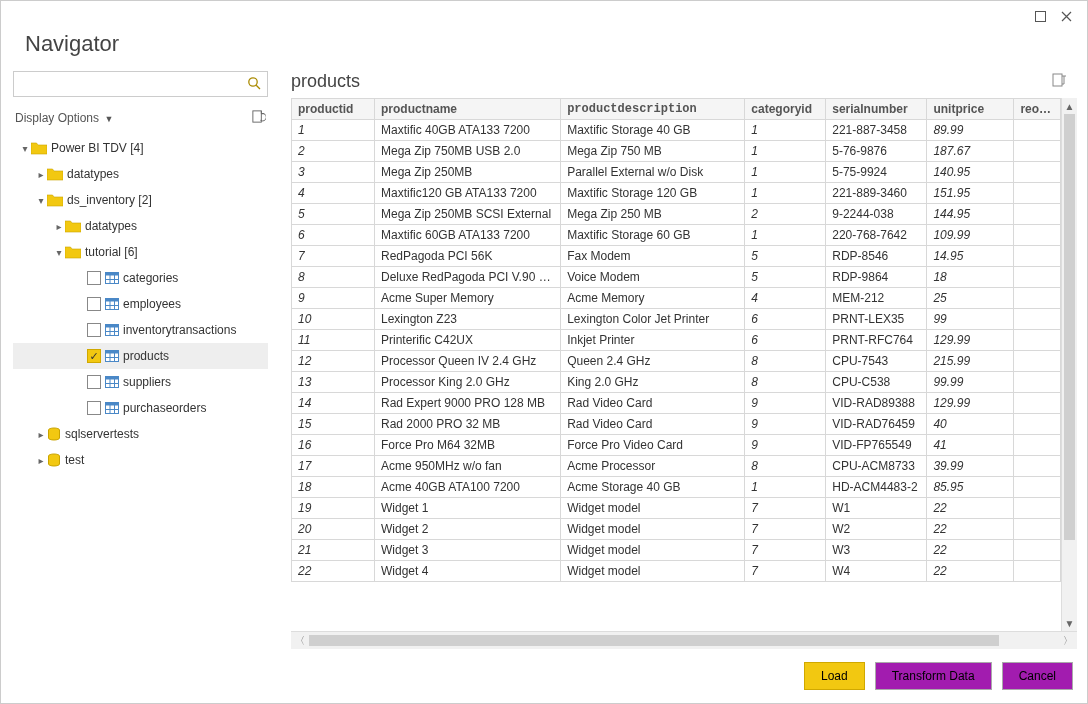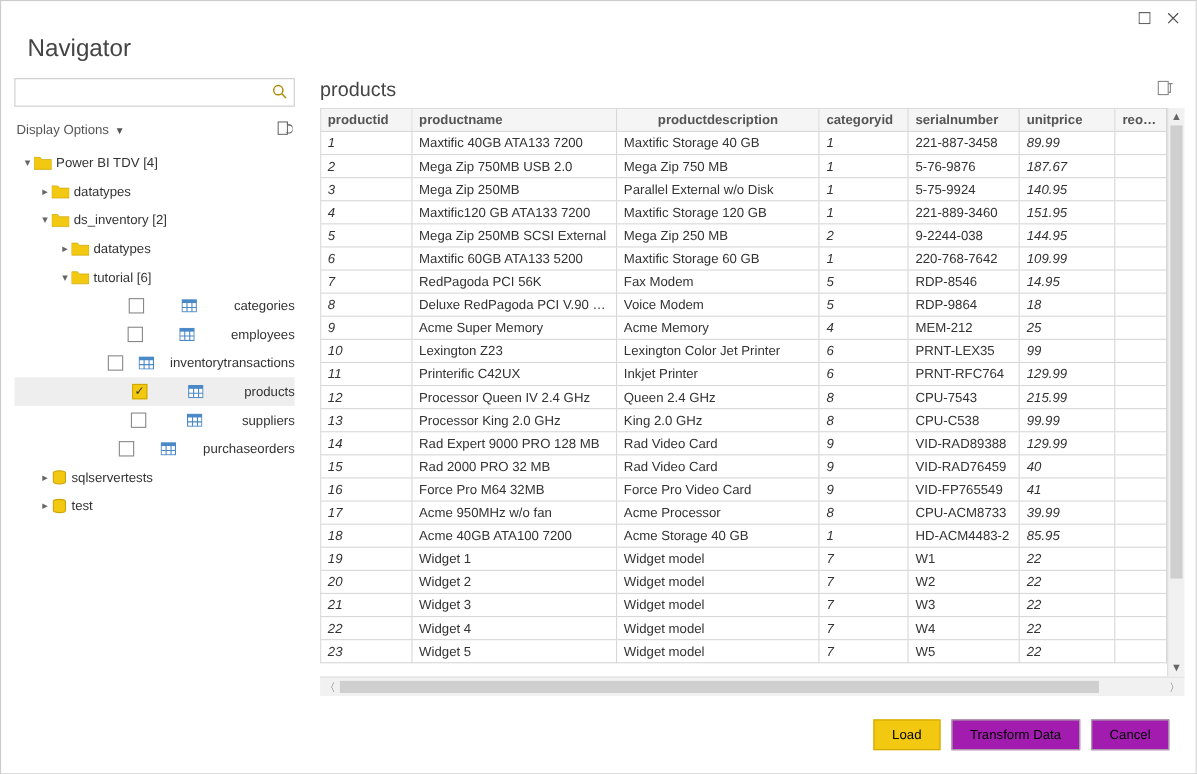--- a/index.html
+++ b/index.html
@@ -21,21 +21,21 @@
   .tree-row { display:flex; align-items:center; height:26px; white-space:nowrap; cursor:default; }
   .disclosure { width:12px; display:inline-flex; justify-content:center; color:#666; cursor:pointer; font-size:10px;}
   .chk { width:14px; height:14px; border:1px solid #888; margin:0 4px; display:inline-flex; align-items:center; justify-content:center; background:#fff; cursor:pointer; }
   .chk.checked { background:#f2c811; border-color:#d0a800; }
   .chk.checked::after { content:"✓"; font-size:11px; color:#333; line-height:1; }
   .node-icon { margin-right:4px; display:inline-flex; align-items:center; }
   .tree-row.selected { background:#eee; }
   .d0 { padding-left: 6px; }
   .d1 { padding-left: 22px; }
   .d2 { padding-left: 40px; }
-  .d4 { padding-left: 58px; justify-content: space-between; }
+  .d4 { padding-left: 58px; }
 
   .main { flex:1; display:flex; flex-direction:column; padding: 6px 6px 0 14px; overflow:hidden; }
   .main-head { display:flex; justify-content:space-between; align-items:center; padding-right:10px; }
   .main-title { font-size:18px; font-weight:400; color:#444; }
   .grid-wrap { flex:1; border:0px solid #ccc; margin-top:6px; overflow:hidden; display:flex; flex-direction:column; }
   .grid-scroll { overflow:hidden; position:relative; flex:1; display:flex; }
   .grid-inner { overflow:hidden; flex:1; }
   table.grid { border-collapse:collapse; width: 100%; table-layout:fixed; }
   table.grid th, table.grid td { border:1px solid #d8d8d8; padding:3px 6px; height:21px; font-size:12px; text-align:left; overflow:hidden; white-space:nowrap; text-overflow:ellipsis; }
   table.grid th { background:#f5f5f5; font-weight:600; color:#555;}
@@ -43,21 +43,21 @@
   th.num { font-style:normal; font-weight:600;}
   .vscroll { width:16px; background:#f1f1f1; border-left:1px solid #ddd; display:flex; flex-direction:column; align-items:center; }
   .vscroll .arrow { height:16px; width:100%; display:flex; align-items:center; justify-content:center; color:#666; cursor:pointer; font-size:10px;}
   .vscroll .track { flex:1; width:100%; position:relative; }
   .vscroll .thumb { position:absolute; left:2px; right:2px; top:0; height:85%; background:#cfcfcf; }
   .hscroll { height:18px; background:#f1f1f1; border-top:1px solid #ddd; display:flex; align-items:center; }
   .hscroll .arrow { width:18px; height:100%; display:flex; align-items:center; justify-content:center; color:#666; cursor:pointer; font-size:10px;}
   .hscroll .track { flex:1; height:100%; position:relative; }
   .hscroll .thumb { position:absolute; top:3px; bottom:3px; left:0; width:92%; background:#cfcfcf; }
 
-  .footer { height:70px; display:flex; justify-content:flex-end; align-items:center; gap:10px; padding: 0 24px; }
+  .footer { height:54px; display:flex; justify-content:flex-end; align-items:center; gap:10px; padding: 0 14px; }
   .btn { border:1px solid #aaa; background:#a21caf; height:28px; padding:0 16px; font-size:12px; cursor:pointer; }
   .btn.primary { background:#f2c811; border-color:#d0a800; }
 </style>
 </head>
 <body>
 
 <div class="window">
 
   <div class="titlebar">
     <div class="tb-btn">
@@ -267,21 +267,21 @@
                   <col style="width: 182px;">
                   <col style="width: 80px;">
                   <col style="width: 100px;">
                   <col style="width: 86px;">
                   <col style="width: 46px;">
                 </colgroup>
                 <thead>
                   <tr>
                     <th class="num" style="font-style: normal;">productid</th>
                     <th style="text-align: left; font-style: normal;">productname</th>
-                    <th style="text-align: center; font-style: normal;">productdescription</th>
+                    <th style="text-align: left; font-style: normal; font-family: Liberation Mono, monospace;">productdescription</th>
                     <th class="num" style="font-style: normal;">categoryid</th>
                     <th style="text-align: left; font-style: normal;">serialnumber</th>
                     <th class="num" style="font-style: normal;">unitprice</th>
                     <th class="num" style="font-style: normal;">reorde</th>
                   </tr>
                 </thead>
                 <tbody>
                   <tr>
                     <td class="num">1</td>
                     <td>Maxtific 40GB ATA133 7200</td>
@@ -322,21 +322,21 @@
                     <td class="num">5</td>
                     <td>Mega Zip 250MB SCSI External</td>
                     <td>Mega Zip 250 MB</td>
                     <td class="num">2</td>
                     <td>9-2244-038</td>
                     <td class="num">144.95</td>
                     <td class="num"></td>
                   </tr>
                   <tr>
                     <td class="num">6</td>
-                    <td>Maxtific 60GB ATA133 5200</td>
+                    <td>Maxtific 60GB ATA133 7200</td>
                     <td>Maxtific Storage 60 GB</td>
                     <td class="num">1</td>
                     <td>220-768-7642</td>
                     <td class="num">109.99</td>
                     <td class="num"></td>
                   </tr>
                   <tr>
                     <td class="num">7</td>
                     <td>RedPagoda PCI 56K</td>
                     <td>Fax Modem</td>
@@ -470,29 +470,20 @@
                     <td>W3</td>
                     <td class="num">22</td>
                     <td class="num"></td>
                   </tr>
                   <tr>
                     <td class="num">22</td>
                     <td>Widget 4</td>
                     <td>Widget model</td>
                     <td class="num">7</td>
                     <td>W4</td>
-                    <td class="num">22</td>
-                    <td class="num"></td>
-                  </tr>
-                  <tr>
-                    <td class="num">23</td>
-                    <td>Widget 5</td>
-                    <td>Widget model</td>
-                    <td class="num">7</td>
-                    <td>W5</td>
                     <td class="num">22</td>
                     <td class="num"></td>
                   </tr>
                 </tbody>
               </table>
           </div>
           <div class="vscroll">
             <div class="arrow">▲</div>
             <div class="track">
                 <div class="thumb"></div>

